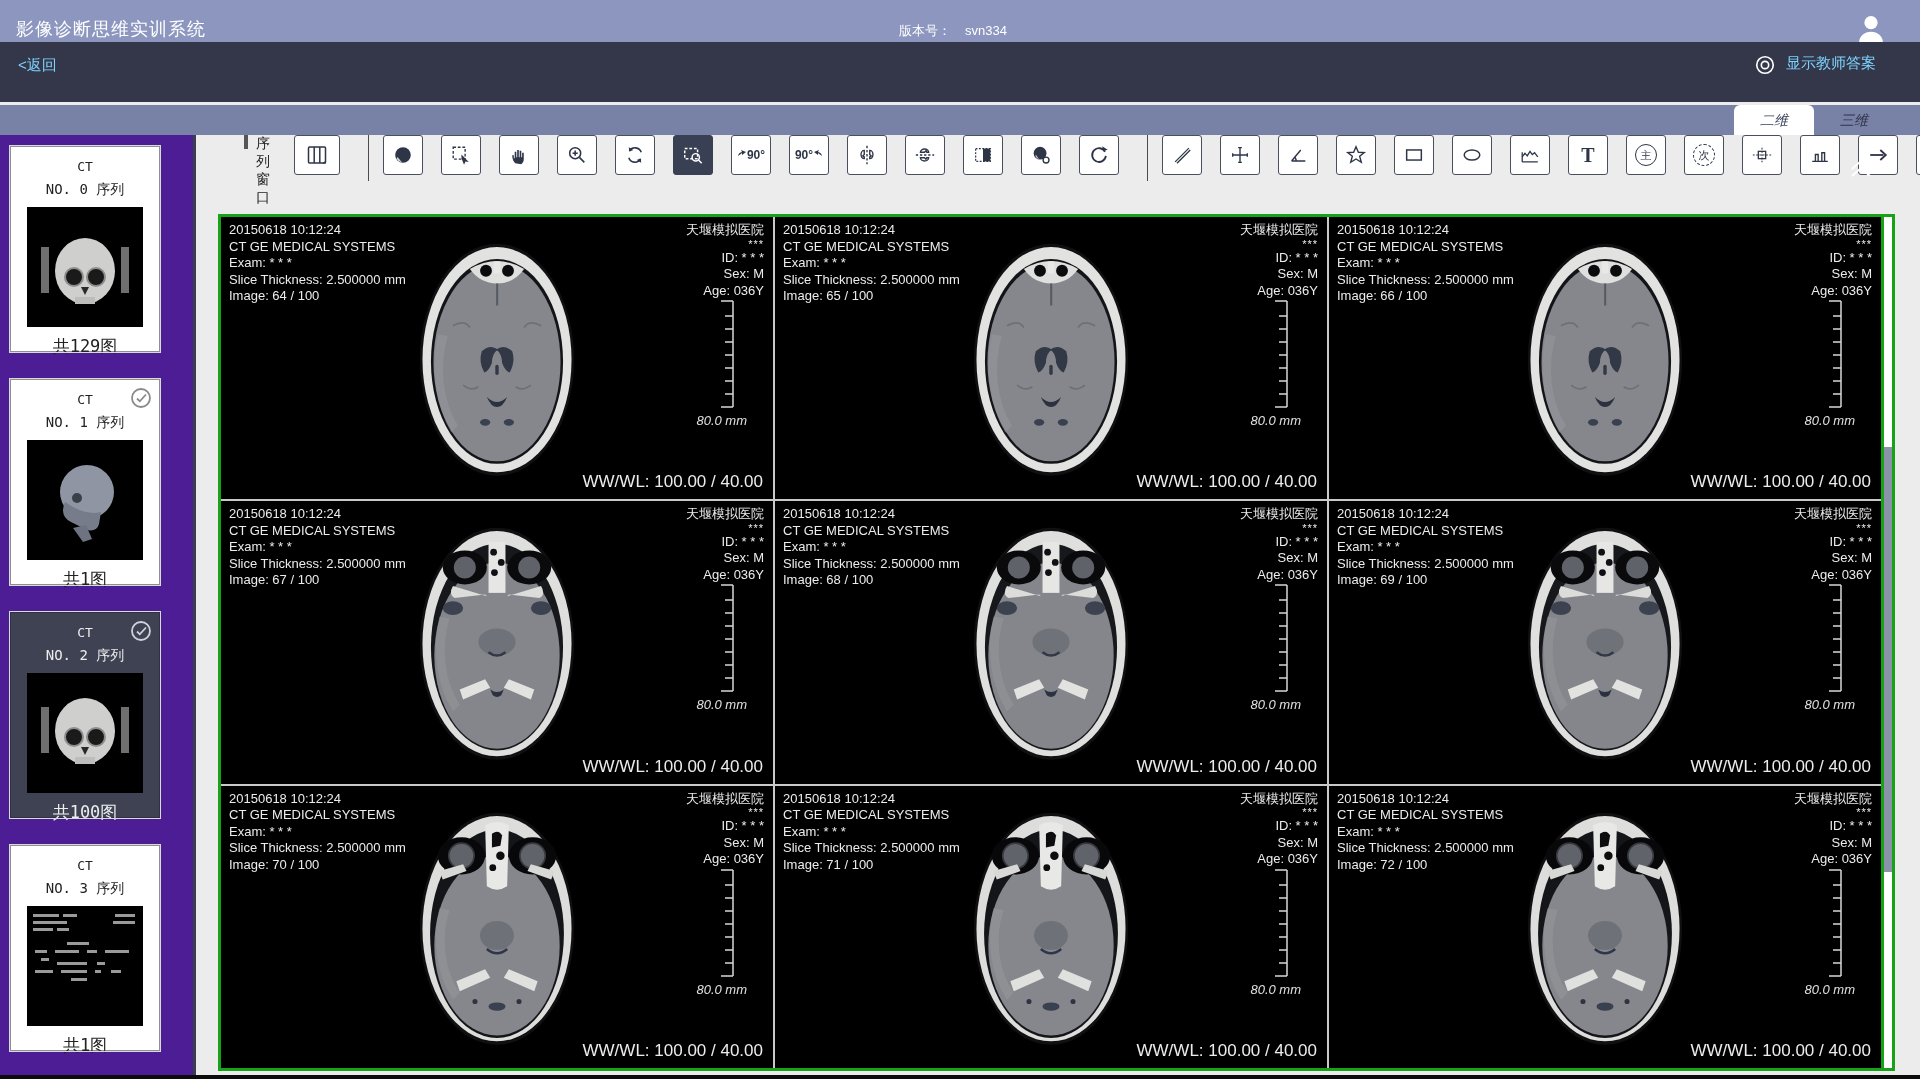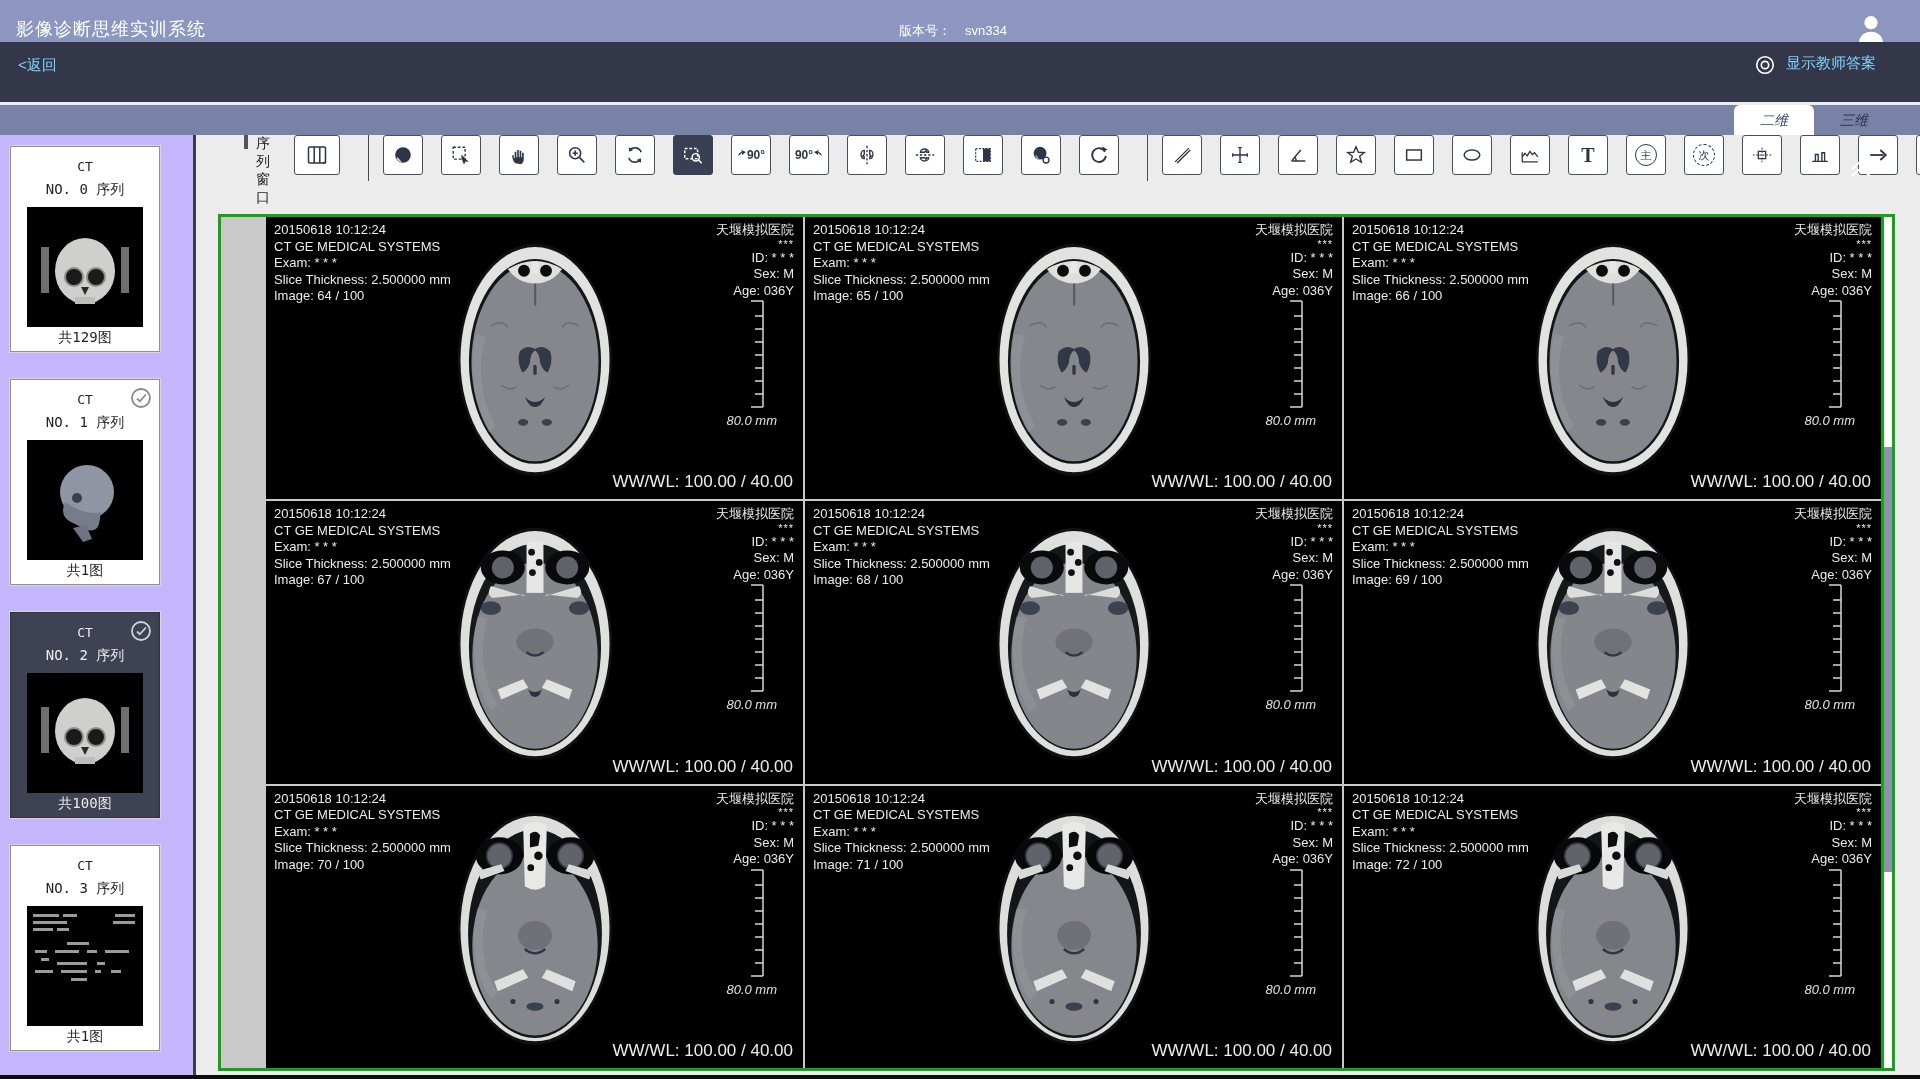--- a/index.html
+++ b/index.html
@@ -17,31 +17,31 @@
   .navbar { position:absolute; left:0; top:42px; width:100%; height:60px; background:#343749; color:#7dd3fc; }
   .navbar .back { position:absolute; left:18px; top:14px; font-size:15px; cursor:pointer; }
   .navbar .answer { position:absolute; right:44px; top:12px; display:flex; align-items:flex-start; gap:10px; font-size:15px; cursor:pointer; }
 
   .tabstrip { position:absolute; left:0; top:105px; width:100%; height:30px; background:#7881A6;font-style:italic; }
   .tabs { position:absolute; right:26px; top:0; height:30px; display:flex; }
   .tab { width:80px; text-align:center; line-height:30px; font-size:14px; color:#2E3447; cursor:pointer; }
   .tab.active { background:#fff; border-radius:6px 6px 0 0; color:#39415C; }
 
   
-  .sidebar { position:absolute; left:0; top:135px; bottom:4px; width:193px; background:#c4b5fd; overflow:hidden; }
+  .sidebar { position:absolute; left:0; top:135px; bottom:4px; width:193px; background:#4c1d95; overflow:hidden; }
   .sidedivider { position:absolute; left:193px; top:135px; bottom:4px; width:3px; background:#3A3E4C; }
   .card { position:relative; width:150px; height:206px; margin:0 0 27px 10px; background:#fff;
           border:1px solid #8f8f8f; outline:1px solid #d9d9d9; text-align:center; color:#222;
           font-family:"DejaVu Sans Mono","Liberation Mono",monospace; cursor:pointer; }
   .card:first-child { margin-top:11px; }
   .card.selected { background:#3E4252; color:#EDEDED; border-color:#2e3240; }
   .card .mod { padding-top:12px; font-size:13px; }
   .card .ser { margin-top:7px; font-size:14px; }
   .card .thumb { display:block; margin:8px auto 0; width:116px; height:120px; background:#000; }
-  .card .cnt { margin-top:2px; font-size:14px; }
+  .card .cnt { margin-top:8px; font-size:17px; }
   .card .chk { position:absolute; top:7px; right:7px; color:#8a8a8a; }
   .card.selected .chk { color:#cfd2da; }
 
   
   .toolbar { position:absolute; left:196px; top:135px; right:0; height:66px; display:flex; 
              padding-left:48px; background:#ECECEC; }
   .checkbox { width:14px; height:14px; border:2px solid #555; background:#fff; margin-right:8px; cursor:pointer; }
   .cblabel { font-size:14px; color:#222; margin-right:24px; }
   .tbtn { width:40px; height:40px; flex:0 0 auto; border:1px solid #4A4F5E; border-radius:3px; background:#fff;
           color:#2E3547; display:flex; align-items:center; justify-content:center; margin-right:18px; cursor:pointer; }
@@ -54,21 +54,21 @@
                 display:flex; align-items:center; justify-content:center; font-size:11px; }
   .tbtn .ring.dashed { border-style:dashed; }
   .tbtn .deg { font-size:12px; font-weight:bold; }
   .tdivider { width:1px; height:46px; background:#4c4c4c; margin:0 14px 0 10px; flex:0 0 auto; }
   .collapse { position:absolute; right:46px; top:22px; color:#fff; }
 
   
   .viewport { position:absolute; left:218px; top:214px; width:1677px; height:857px;
               border:3px solid #17A317; background:#0a0a0a; display:flex; }
   .grid { flex:1; display:grid; grid-template-columns:repeat(3,1fr); grid-template-rows:repeat(3,1fr);
-          gap:2px; background:#c9c9c9;padding-left:45px; }
+          gap:2px; background:#c9c9c9; }
   .cell { position:relative; background:#000; overflow:hidden; color:#ECECEC; cursor:pointer; }
   .ct { position:absolute; left:50%; top:50%; transform:translate(-50%,-50%); height:90%; }
   .tl { position:absolute; top:5px; left:8px; font-size:13px; line-height:16.5px; }
   .tr { position:absolute; top:5px; right:9px; text-align:right; font-size:13px; line-height:16.5px; }
   .tr .stars { font-size:11px; line-height:11px; letter-spacing:1px; }
   .ruler { position:absolute; right:36px; top:82px; color:#d8d8d8; }
   .mm { position:absolute; right:26px; top:196px; font-style:italic; font-size:13px; color:#e0e0e0; }
   .wwwl { position:absolute; right:10px; bottom:7px; font-size:17px; }
   .vscroll { width:11px; background:#fff; border-left:3px solid #17A317; position:relative; }
   .vthumb { position:absolute; left:0; top:27%; width:100%; height:50%; background:#8A93A9; cursor:grab; }

